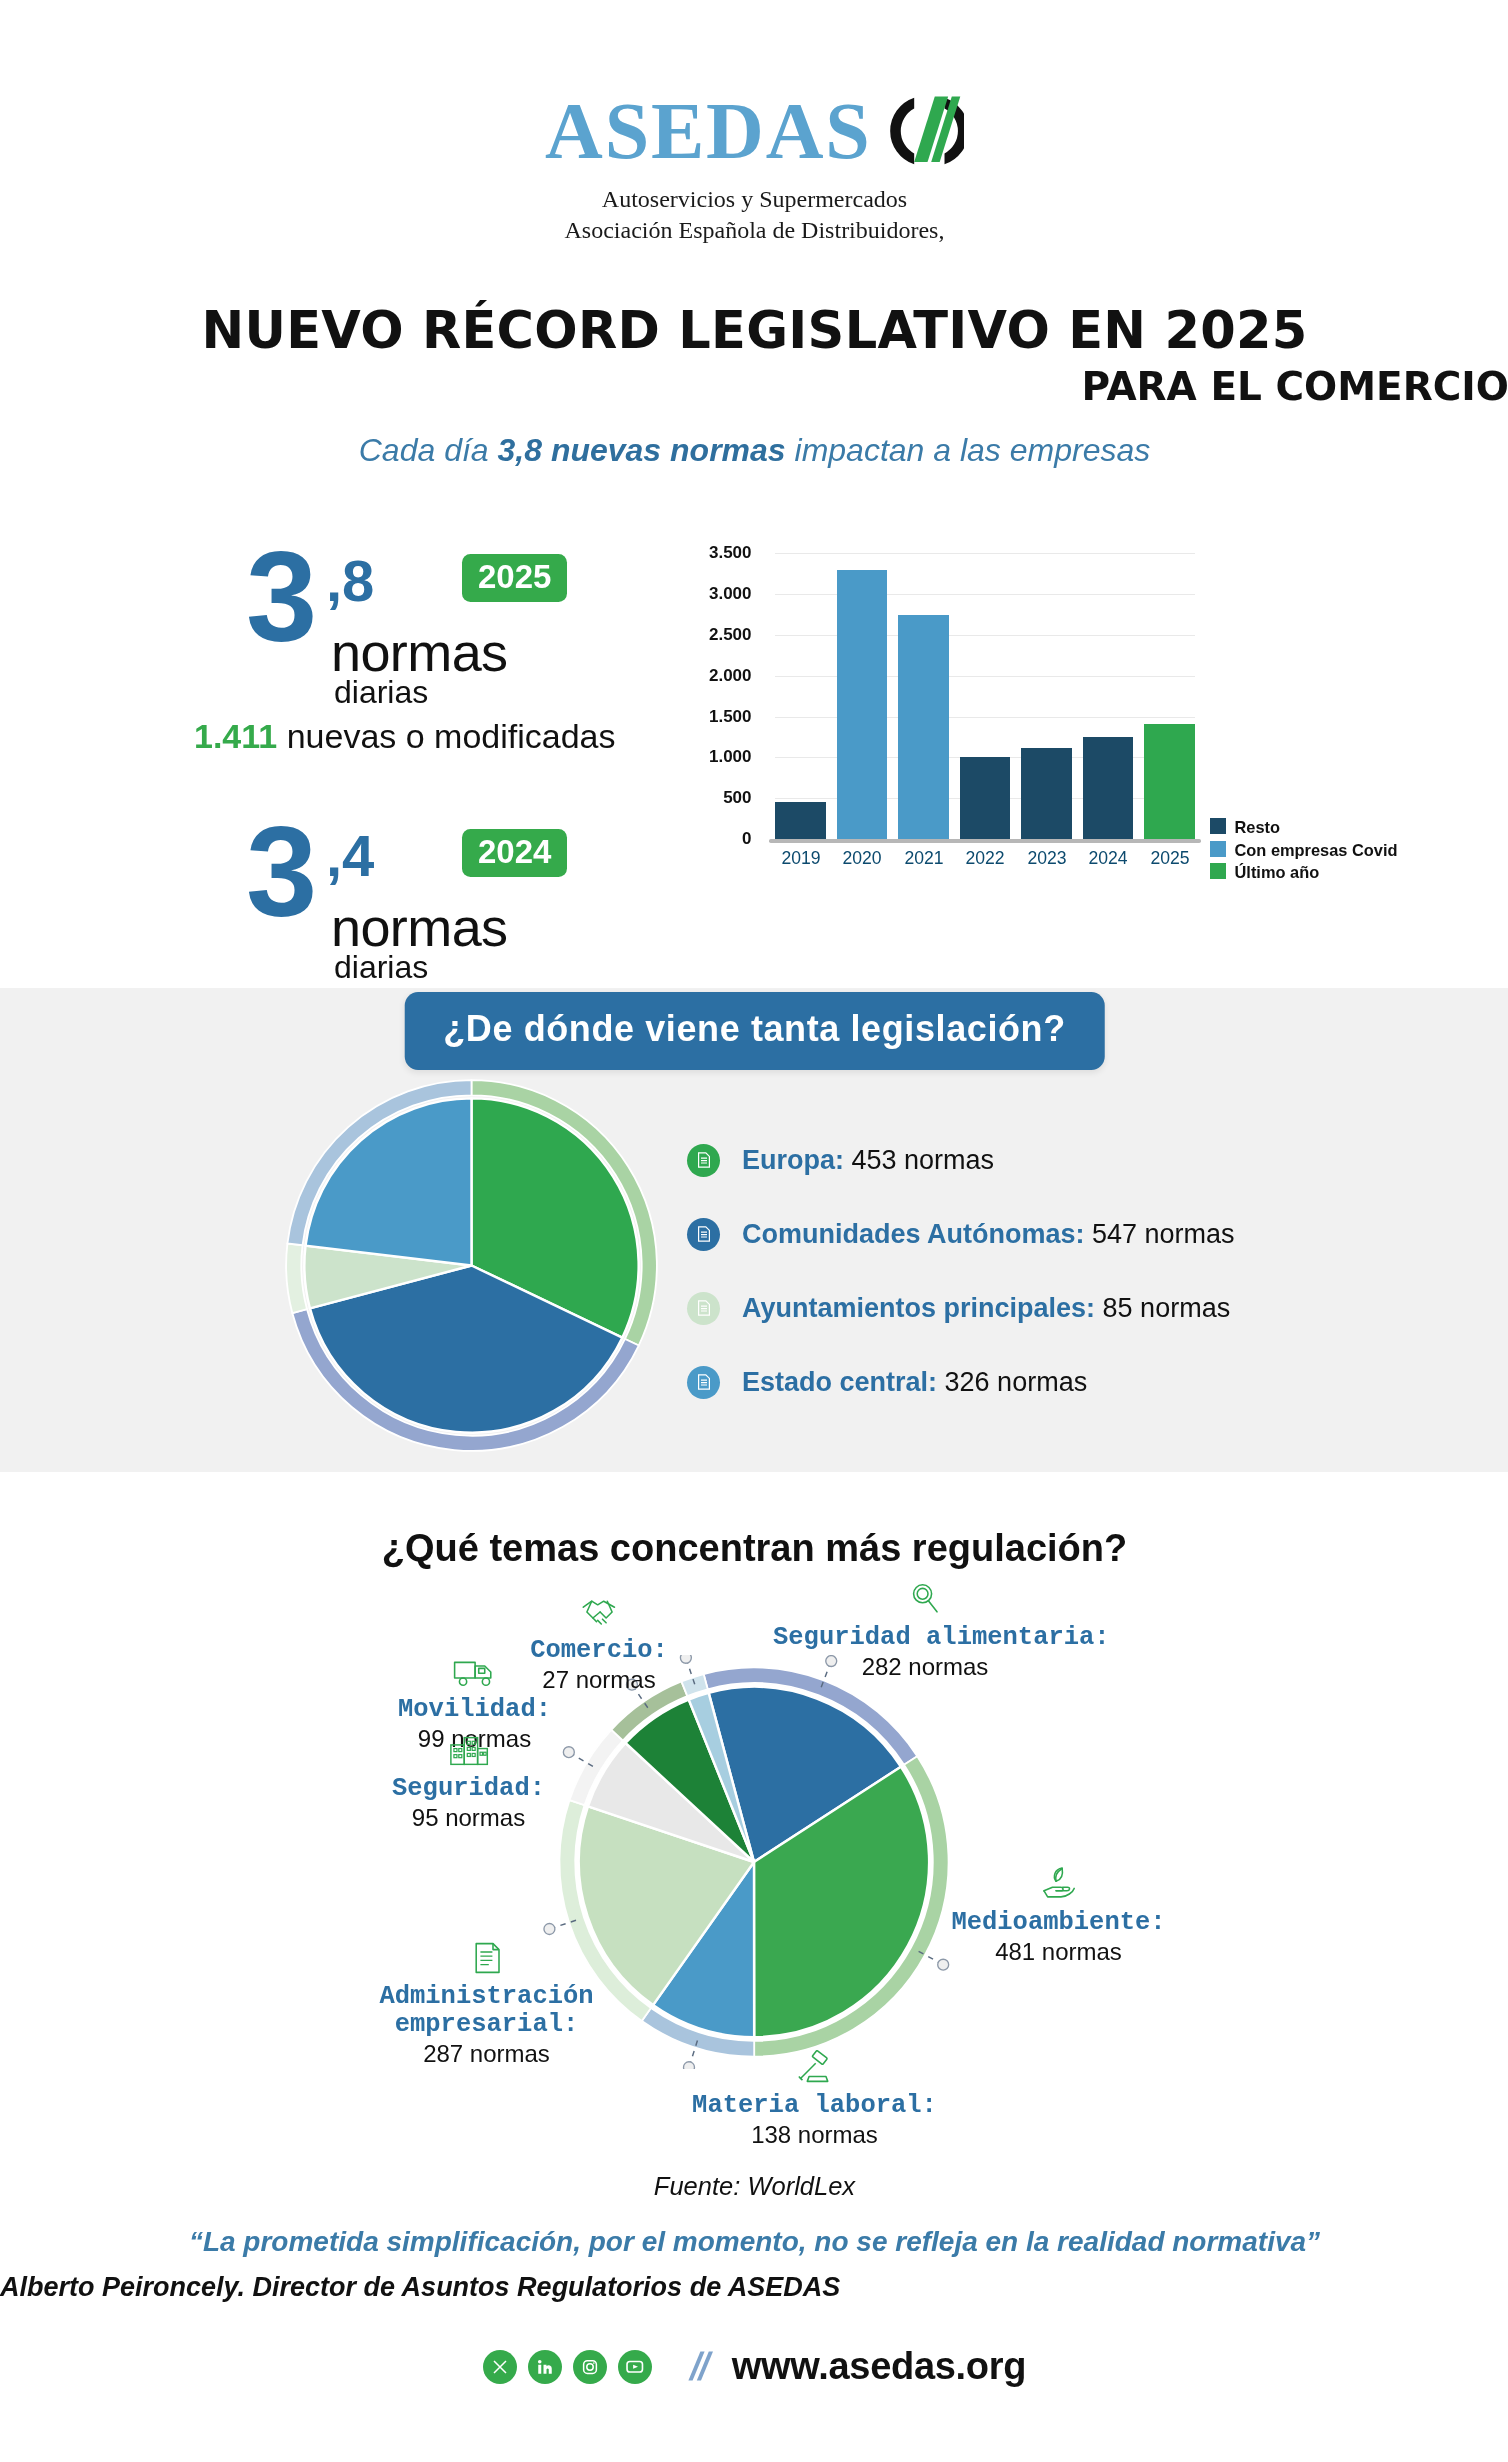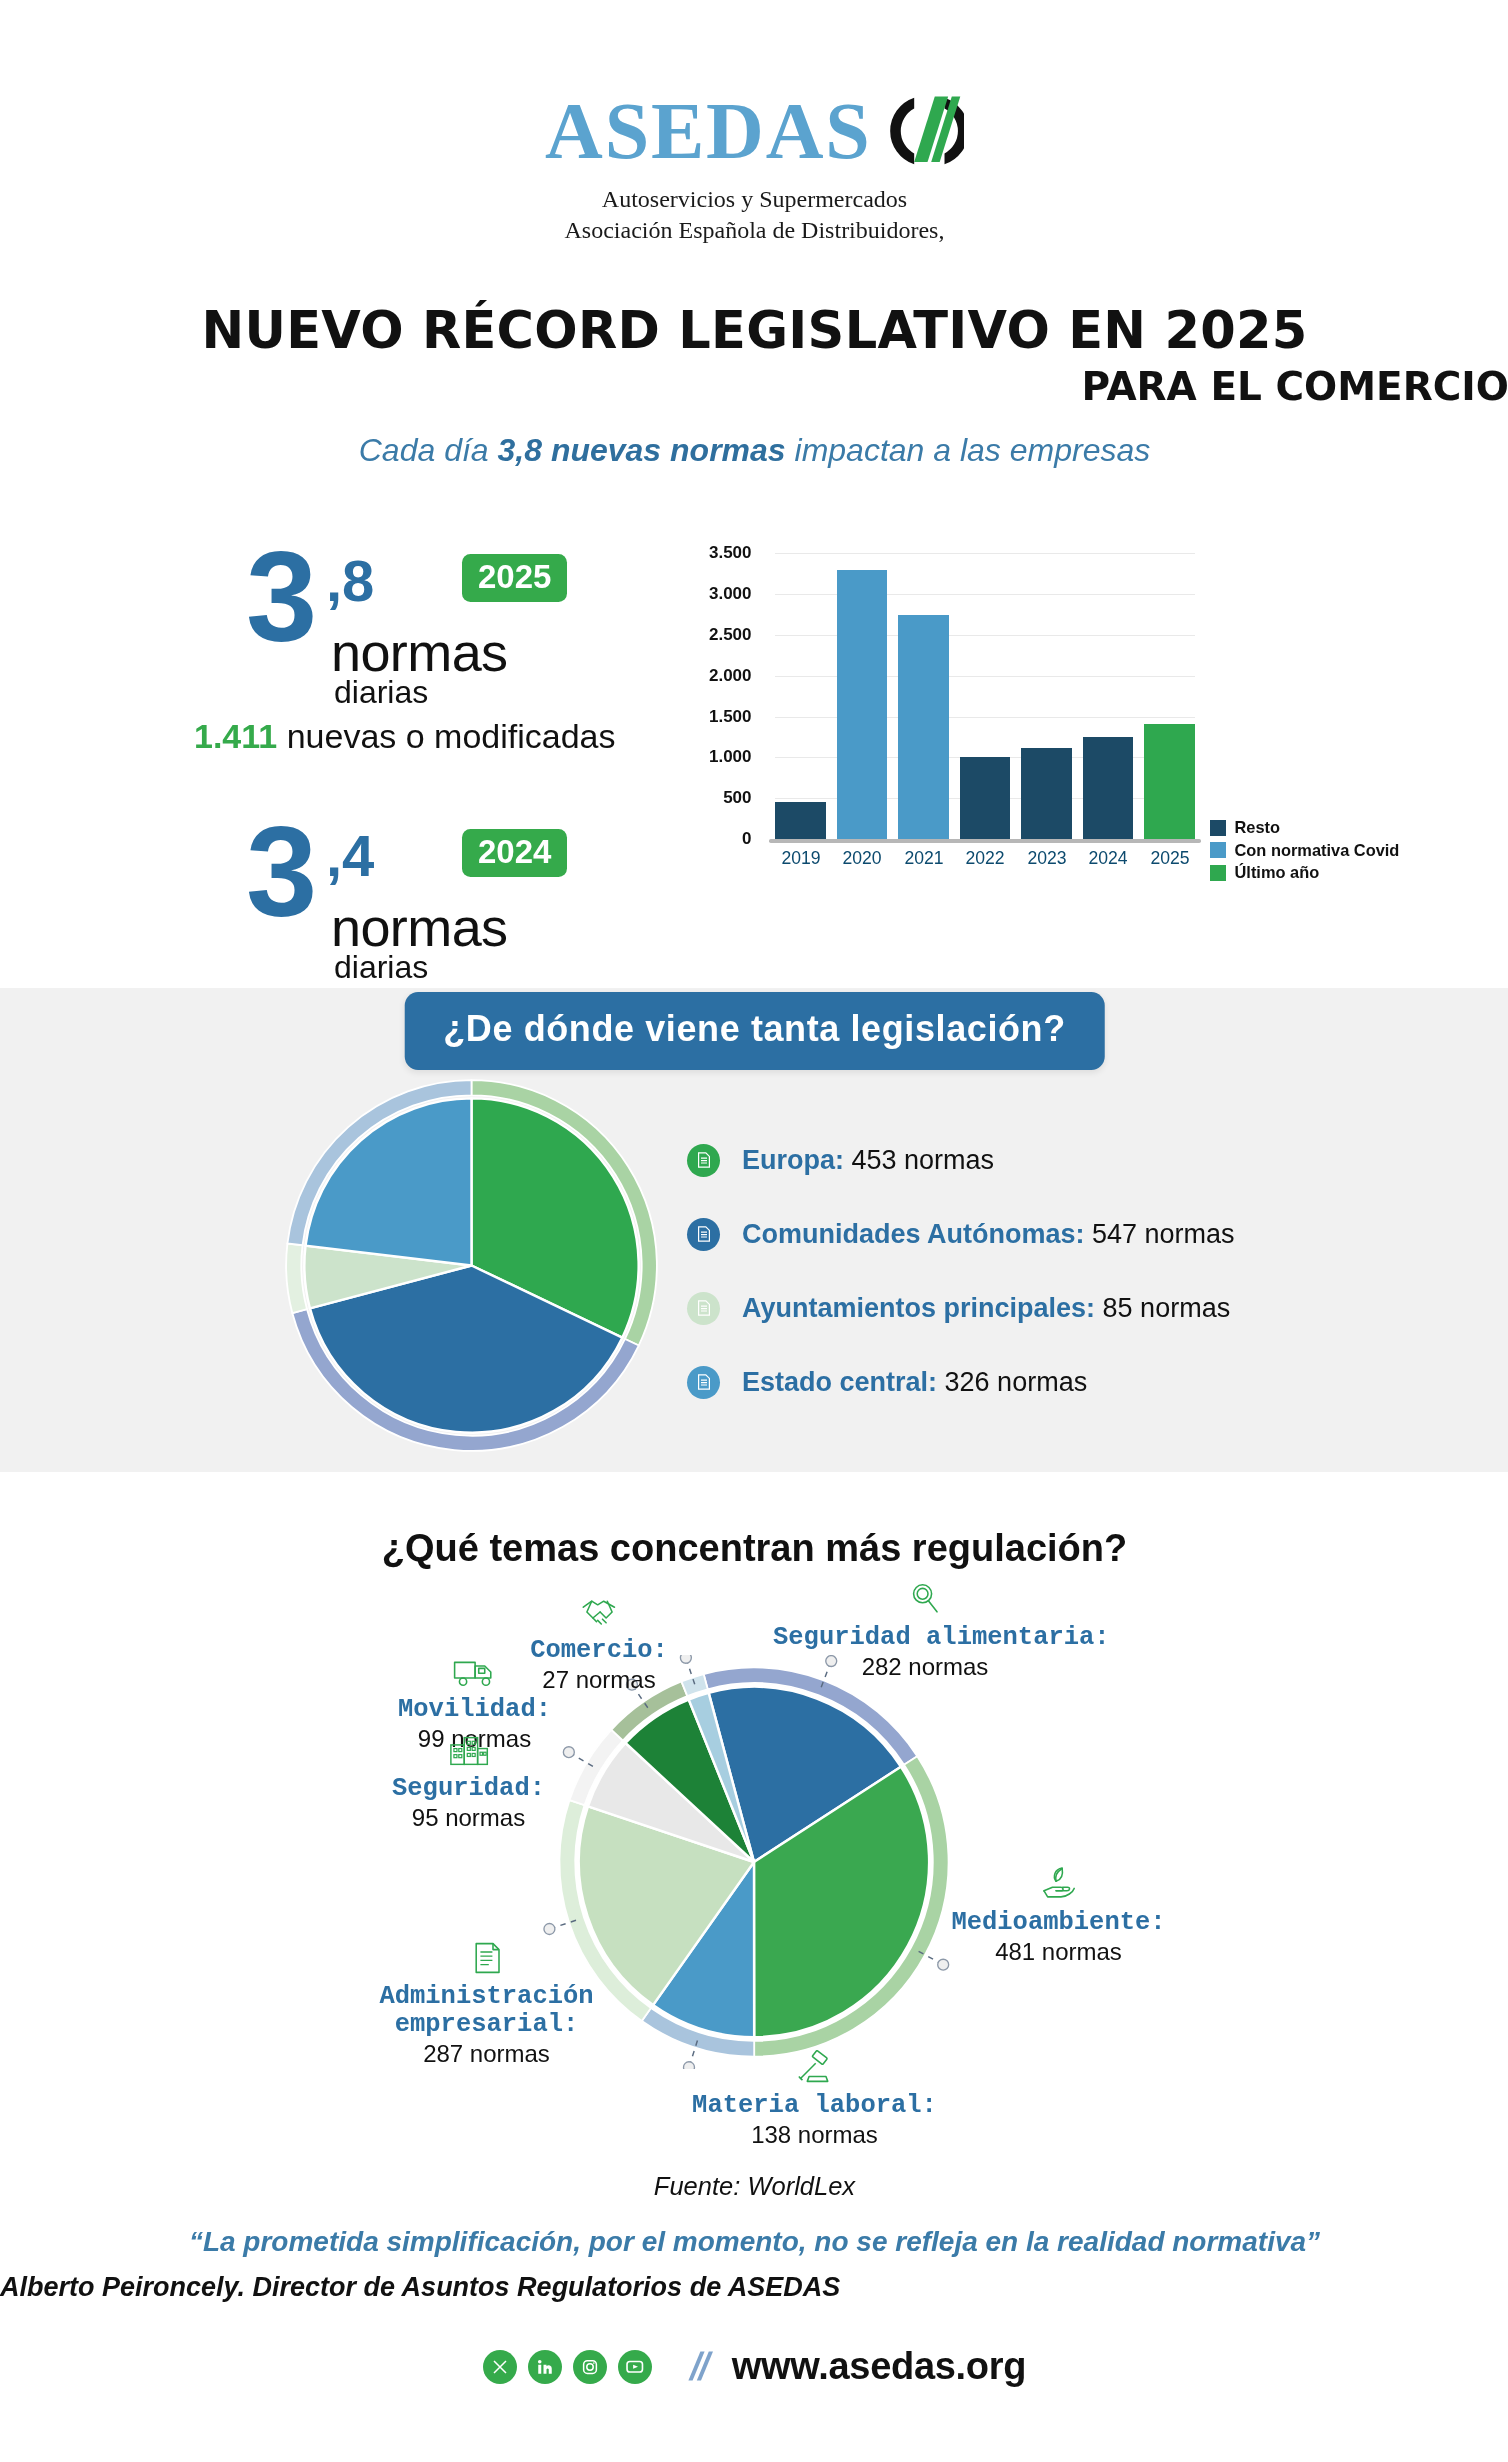--- a/index.html
+++ b/index.html
@@ -87,21 +87,21 @@
     transform:translateY(-50%); text-align:right; width:91px; padding-right:8.5px;
   }
   .bc-bars { position:absolute; left:0; bottom:0; width:100%; height:100%; display:flex; align-items:flex-end; gap:11px; }
   .bc-bar-col { flex:1; display:flex; flex-direction:column; justify-content:flex-end; height:100%; }
   .bc-bar { width:100%; }
   .bc-xlab {
     position:absolute; top:307px; font-size:17.6px; font-weight:400; color:#0c4a6e;
     text-align:center; transform:translateX(-50%);
   }
   .bc-legend { position:absolute; left:541px; top:277px; }
-  .bc-leg-row { display:flex; align-items:center; gap:8.5px; margin-bottom:3.6px; }
+  .bc-leg-row { display:flex; gap:8.5px; margin-bottom:3.6px; }
   .bc-swatch { width:16px; height:16px; flex:none; }
   .bc-leg-txt { font-size:16.4px; font-weight:700; color:#111; white-space:nowrap; }
 
   
   .band { position:absolute; left:0; top:988px; width:1509px; height:484px; background:#f1f1f1; }
   .band-title {
     position:absolute; left:50%; transform:translateX(-50%); top:992px;
     background:#2c6fa3; color:#fff; border-radius:13.4px;
     font-size:36px; font-weight:800; padding:16px 39px 19.5px;
     letter-spacing:0.6px; white-space:nowrap;
@@ -247,21 +247,21 @@
         <div class="bc-xlab" style="left: 439px;">2024</div>
         <div class="bc-xlab" style="left: 501px;">2025</div>
       </div>
     <div class="bc-legend" id="bc-legend">
         <div class="bc-leg-row">
           <span class="bc-swatch" style="background: rgb(28, 74, 102);"></span>
           <span class="bc-leg-txt">Resto</span>
         </div>
         <div class="bc-leg-row">
           <span class="bc-swatch" style="background: rgb(74, 154, 200);"></span>
-          <span class="bc-leg-txt">Con normativa Covid</span>
+          <span class="bc-leg-txt">Con empresas Covid</span>
         </div>
         <div class="bc-leg-row">
           <span class="bc-swatch" style="background: rgb(47, 168, 79);"></span>
           <span class="bc-leg-txt">Último año</span>
         </div>
       </div>
   </div>
 
   <div class="band"></div>
   <div class="band-title">¿De dónde viene tanta legislación?</div>

